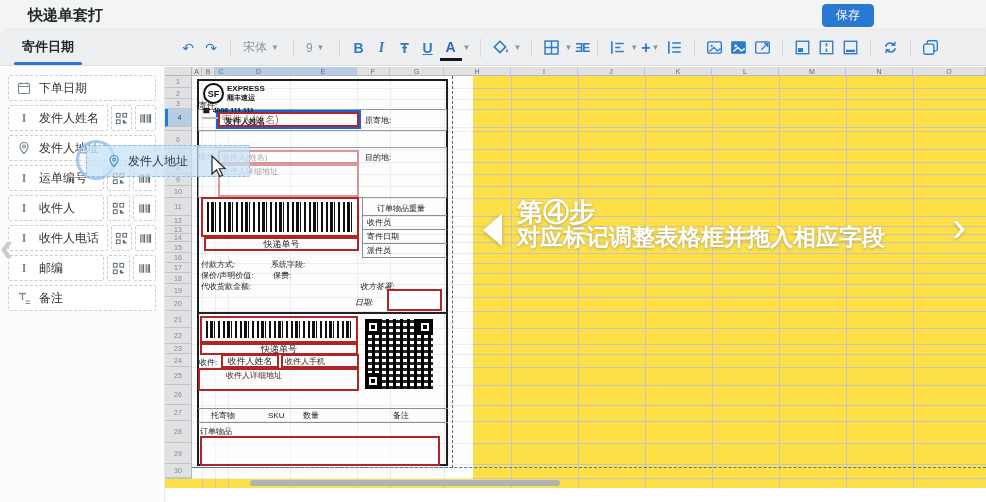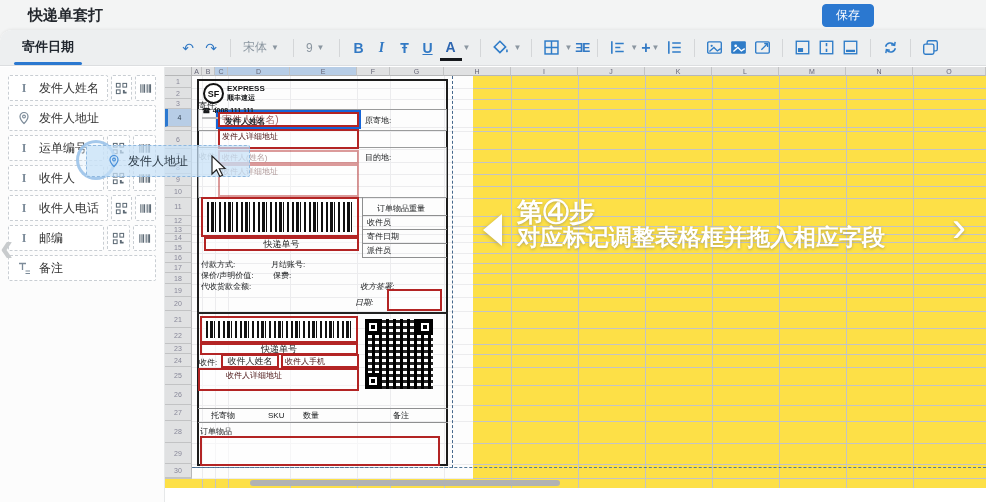--- a/index.html
+++ b/index.html
@@ -192,20 +192,29 @@
         <i class="sep"></i>
         <svg class="tsvg" viewBox="0 0 15 15">
             <rect x="4.5" y="1.5" width="9" height="9" rx="1.5" fill="none" stroke="#2f7cc8" stroke-width="1.2"></rect>
             <rect x="1.5" y="4.5" width="9" height="9" rx="1.5" fill="#edeff0" stroke="#2f7cc8" stroke-width="1.2"></rect>
           </svg>
       </div>
     </div>
 
     <div class="content">
       <div class="sidebar" id="sidebar">
+          <div class="f-row">
+            <div class="f-main">
+              <span class="ficon"><svg viewBox="0 0 14 14" width="14" height="14">
+                  <rect x="1.5" y="2.5" width="11" height="10" rx="1" fill="none" stroke="#7c8b99" stroke-width="1.2"></rect>
+                  <path d="M1.5 5.5 H12.5 M4 1.2 V3.5 M10 1.2 V3.5" stroke="#7c8b99" stroke-width="1.2" fill="none"></path>
+                </svg></span>
+              <span class="f-label">下单日期</span>
+            </div>
+          </div>
           <div class="f-row">
             <div class="f-main">
               <span class="ficon-I">I</span>
               <span class="f-label">发件人姓名</span>
             </div>
             <div class="f-sm">
               <svg viewBox="0 0 14 14" width="13" height="13">
                 <rect x="1.5" y="1.5" width="4" height="4" fill="none" stroke="#5d6a75" stroke-width="1.1"></rect>
                 <rect x="8.5" y="1.5" width="4" height="4" fill="none" stroke="#5d6a75" stroke-width="1.1"></rect>
                 <rect x="1.5" y="8.5" width="4" height="4" fill="none" stroke="#5d6a75" stroke-width="1.1"></rect>
@@ -410,40 +419,39 @@
           <div class="decorline" style="left:10px;top:41px;width:26px;"></div>
         <div class="gb" style="left: 6px; top: 33px; width: 249px; height: 22px;"></div>
             <div class="gb" style="left: 6px; top: 71px; width: 249px; height: 51px;"></div>
             <div class="lt" style="left: 7px; top: 25px;">寄件:</div>
             <div class="bluebox" style="left: 24px; top: 34px; width: 145px; height: 19px;"></div>
             <div class="rbox" style="left: 26px; top: 36px; width: 141px; height: 15px;">
               <div class="ovl1" style="left: 2px; top: 1px;">寄件人(姓名)</div>
               <div class="ovl2" style="left: 5px; top: 3px;">发件人姓名</div>
             </div>
             <div class="lt" style="left: 173px; top: 40px;">原寄地:</div>
-            <div class="rbox" style="left: 26px; top: 53px; width: 141px; height: 20px;">发件人详细地址</div>
             <div class="lt faint" style="left: 7px; top: 76px;">收件:</div>
             <div class="rbox faint" style="left: 26px; top: 74px; width: 141px; height: 14px;">收件人(姓名)</div>
             <div class="lt" style="left: 173px; top: 77px;">目的地:</div>
             <div class="rbox faint" style="left: 26px; top: 88px; width: 141px; height: 33px;">收件人详细地址</div>
             <div class="rbox" style="left: 9px; top: 121px; width: 158px; height: 40px;">
               <div class="bars"></div>
             </div>
             <div class="rbox cen" style="left: 12px; top: 161px; width: 155px; height: 14px;">快递单号</div>
             <div class="lvl" style="height: 61px; left: 170px; top: 121px;"></div>
             <div class="lt" style="left: 185px; top: 128px;">订单物品重量</div>
             <div class="lhl" style="width: 84px; left: 171px; top: 139px;"></div>
             <div class="lt" style="left: 175px; top: 142px;">收件员</div>
             <div class="lhl" style="width: 84px; left: 171px; top: 153px;"></div>
             <div class="lt" style="left: 175px; top: 156px;">寄件日期</div>
             <div class="lhl" style="width: 84px; left: 171px; top: 167px;"></div>
             <div class="lt" style="left: 175px; top: 170px;">派件员</div>
             <div class="lhl" style="width: 84px; left: 171px; top: 181px;"></div>
             <div class="lt" style="left: 9px; top: 184px;">付款方式:</div>
-            <div class="lt" style="left: 79px; top: 184px;">月结账号:</div>
+            <div class="lt" style="left: 79px; top: 184px;">系统字段:</div>
             <div class="lt" style="left: 9px; top: 195px;">保价/声明价值:</div>
             <div class="lt" style="left: 81px; top: 195px;">保费:</div>
             <div class="lt" style="left: 9px; top: 206px;">代收货款金额:</div>
             <div class="lt" style="left: 81px; top: 220px; margin-top: 28px;">卡号:</div>
             <div class="lt ital" style="left: 168px; top: 206px;">收方签署:</div>
             <div class="lt ital" style="left: 163px; top: 222px;">日期:</div>
             <div class="rbox" style="left: 195px; top: 213px; width: 55px; height: 22px;"></div>
             <div class="lbl" style="width: 251px; left: 5px; top: 236px;"></div>
             <div class="rbox" style="left: 8px; top: 240px; width: 158px; height: 27px;">
               <div class="bars"></div>

